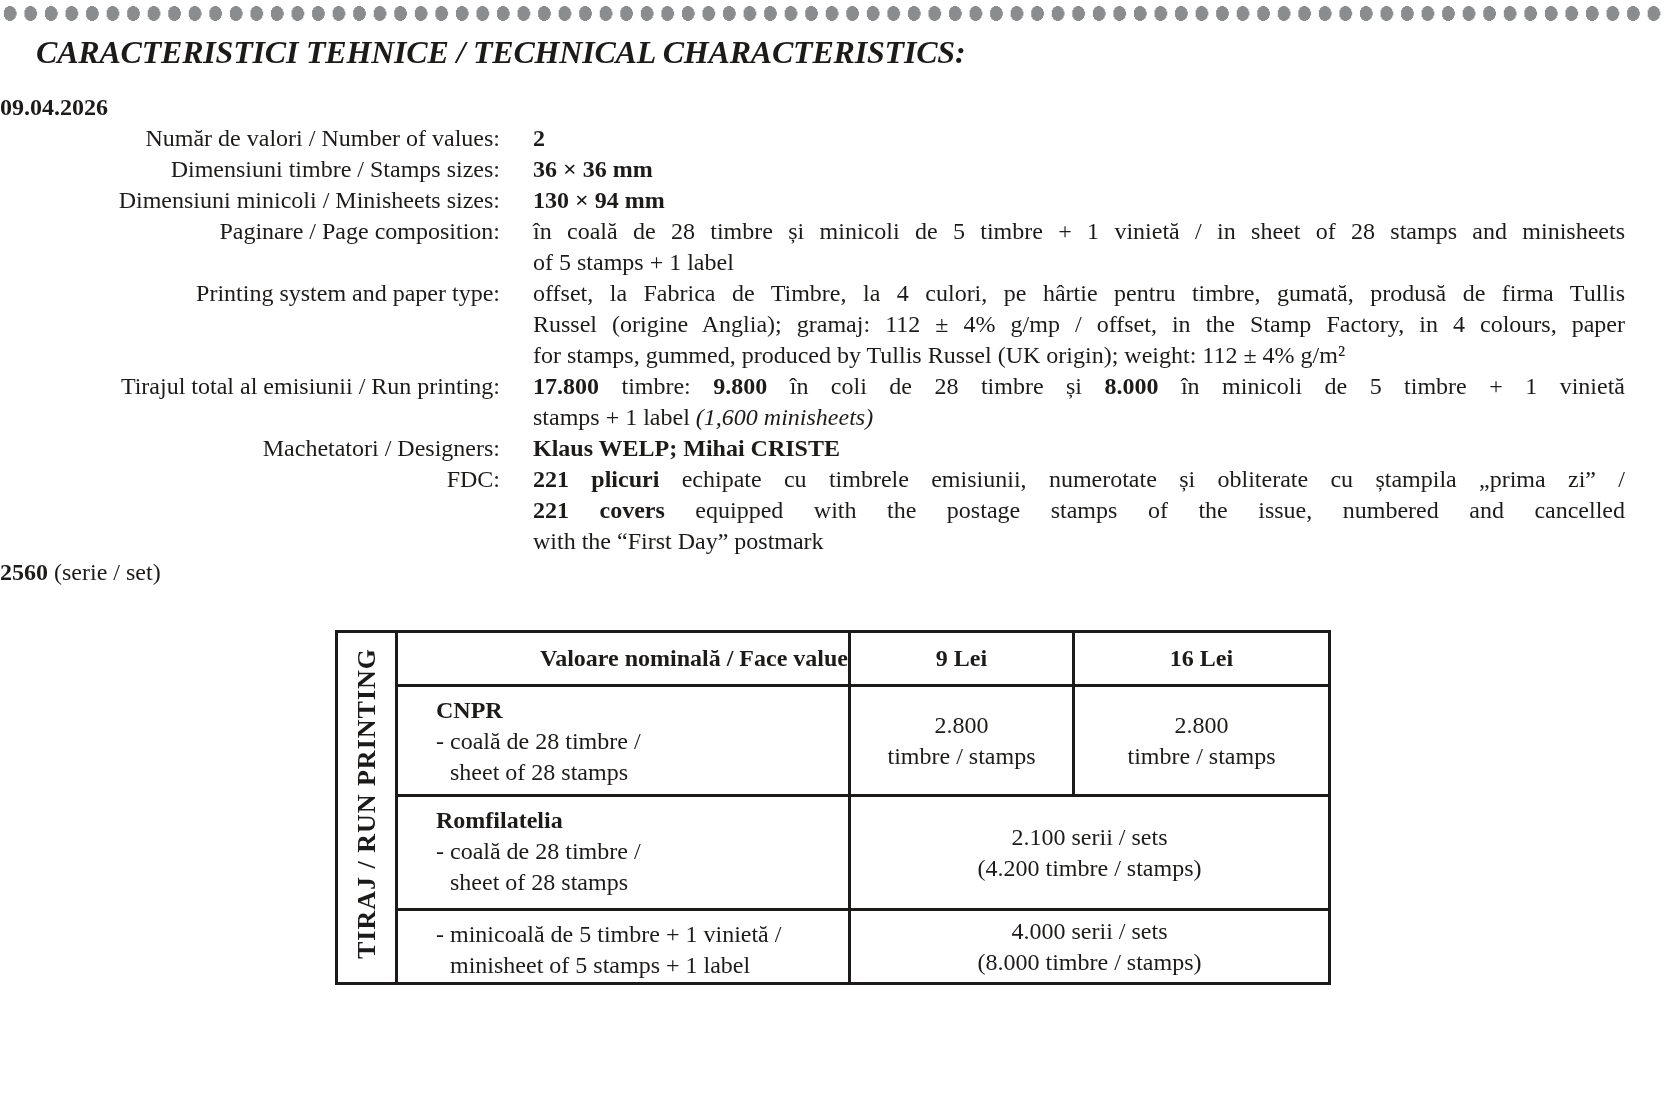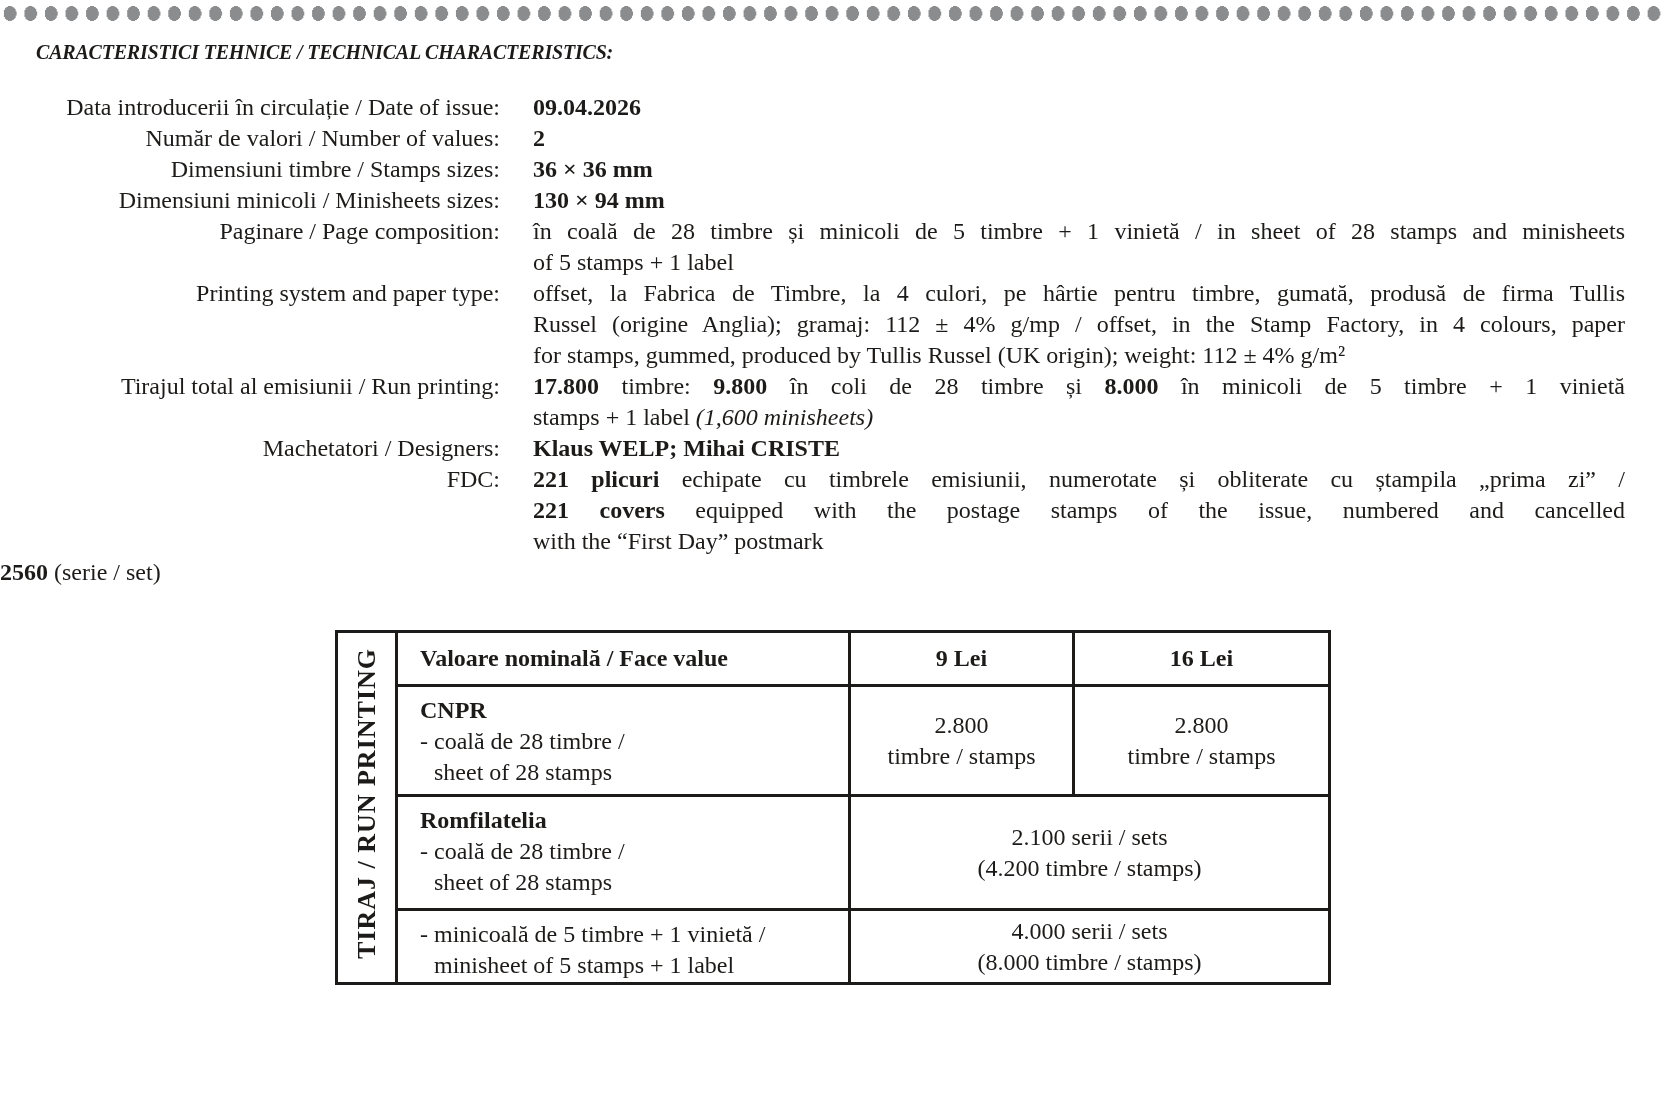--- a/index.html
+++ b/index.html
@@ -14,21 +14,21 @@
   
   .dots{
     height:28px;
     background-image:radial-gradient(ellipse 6.5px 7.5px at 10px 13.5px, #8a8c8e 97%, rgba(138,140,142,0) 100%);
     background-size:20.55px 28px;
     background-repeat:repeat-x;
   }
   .title{
     margin:6px 0 0 36px;
     font-weight:bold;font-style:italic;
-    font-size:20px;line-height:36px;letter-spacing:-0.2px;
+    font-size:32px;line-height:36px;letter-spacing:-0.2px;
   }
   
   .info{
     margin-top:22px;
     font-size:24px;line-height:31px;
   }
   .irow{
     display:grid;
     grid-template-columns:500px 1fr;
     column-gap:33px;
@@ -55,40 +55,39 @@
   }
   .r0{height:54px;} .r1{height:110px;} .r2{height:114px;} .r3{height:74px;}
   td.side{text-align:center;vertical-align:middle;}
   .side-inner{
     display:inline-block;
     writing-mode:vertical-rl;
     transform:rotate(180deg);
     font-weight:bold;font-size:26px;letter-spacing:1px;
     white-space:nowrap;
   }
-  th.fv{text-align:left;padding-left:22px;font-weight:bold;vertical-align:middle;}
+  th.fv{text-align:right;padding-left:22px;font-weight:bold;vertical-align:middle;}
   th.lei{text-align:center;font-weight:bold;vertical-align:middle;}
-  td.lbl{vertical-align:top;padding:8px 10px 0 22px;text-align:left;}
+  td.lbl{vertical-align:top;padding:8px 10px 0 38px;text-align:left;}
   td.lbl .tt{font-weight:bold;}
   td.lbl .indent{padding-left:14px;}
   td.val{text-align:center;vertical-align:middle;}
 </style>
 </head>
 <body>
 
 <div class="page">
 
   <div class="dots"></div>
 
   <div class="title">CARACTERISTICI TEHNICE / TECHNICAL CHARACTERISTICS:</div>
 
   <div class="info">
 
     <div class="irow">
-      <div class="ilabel">Data introducerii în circulație / Date of issue:</div>
       <div class="ivalue">
           <div class="vline last"><span class="b">09.04.2026</span></div>
         </div>
     </div>
 
     <div class="irow">
       <div class="ilabel">Număr de valori / Number of values:</div>
       <div class="ivalue">
           <div class="vline last"><span class="b">2</span></div>
         </div>

